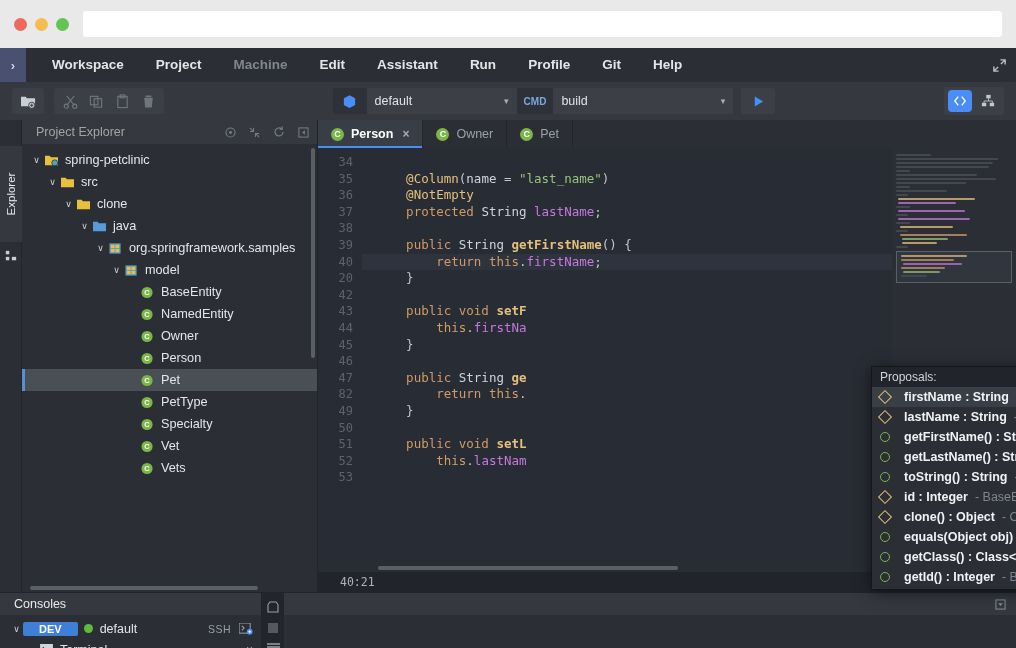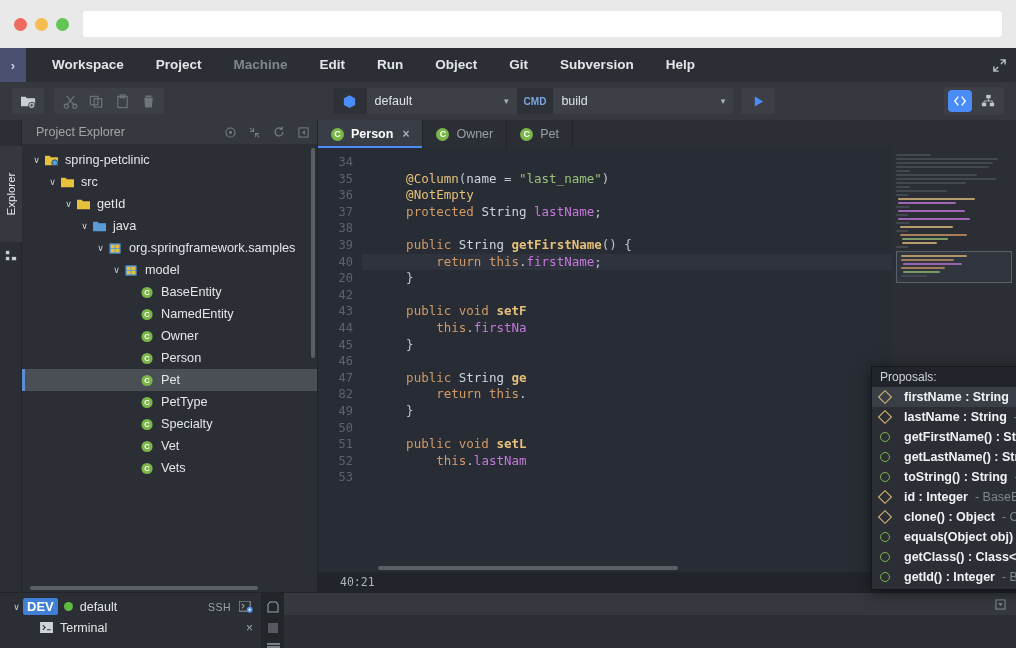--- a/index.html
+++ b/index.html
@@ -111,21 +111,21 @@
   .gl-d { width:10px; height:10px; transform:rotate(45deg); border:1.6px solid #e5c07b; flex:0 0 auto;}
   .gl-c { width:10px; height:10px; border-radius:50%; border:1.6px solid #7ab648; flex:0 0 auto;}
 
   
   .consoles { height:124px; display:flex; background:#2b2f35; border-top:1px solid #21252b;}
   .con-left { width:262px; display:flex; flex-direction:column; border-right:1px solid #21252b;}
   .con-head { height:22px; background:#35393f; display:flex; align-items:center; padding:0 8px 0 14px;}
   .con-head .t { font-size:12.5px; color:#e8eaec; }
   .con-tree { flex:1; background:#2b2f35; padding-top:3px; }
   .con-row { display:flex; align-items:center; height:21px; font-size:12.5px; color:#e3e6e9; padding-right:8px; position:relative;}
-  .dev-badge { background:#3f7fd6; color:#fff; font-size:13px; font-weight:bold; padding:1px 4px; border-radius:2px; margin-right:6px;}
+  .dev-badge { background:#3f7fd6; color:#fff; font-size:11px; font-weight:bold; padding:1px 16px; border-radius:2px; margin-right:6px;}
   .dot-grn { width:9px; height:9px; border-radius:50%; background:#5dbb3f; margin-right:7px;}
   .ssh { margin-left:auto; font-size:10.5px; color:#9aa0a8; letter-spacing:.5px; }
   .cls-x { margin-left:auto; color:#a1a7ae; font-size:12px; }
   .con-strip { width:22px; background:#22262b; display:flex; flex-direction:column; align-items:center; padding-top:8px; gap:9px;}
   .con-out { flex:1; display:flex; flex-direction:column; background:#2b2f35; min-width:0;}
   .con-out-top { height:22px; background:#35393f; display:flex; align-items:center; justify-content:flex-end; padding-right:10px; color:#868c93;}
   .term { flex:1; background:#2b2f35; padding:4px 0 0 10px; font-family:"DejaVu Sans Mono", monospace; font-size:12.3px; line-height:15.5px; color:#e6e9ec; white-space:pre; overflow:hidden; position:relative;}
   svg { display:block; }
 </style>
 </head>
@@ -142,24 +142,24 @@
     <div class="urlbar"></div>
   </div>
 
   <div class="menubar">
     <div class="menu-toggle">›</div>
     <div class="menu-items" id="menu-items">
         <div class="menu-item">Workspace</div>
         <div class="menu-item">Project</div>
         <div class="menu-item dim">Machine</div>
         <div class="menu-item">Edit</div>
+        <div class="menu-item">Assistant</div>
         <div class="menu-item">Run</div>
-        <div class="menu-item">Object</div>
+        <div class="menu-item">Profile</div>
         <div class="menu-item">Git</div>
-        <div class="menu-item">Subversion</div>
         <div class="menu-item">Help</div>
       </div>
     <div class="menu-expand">
       <svg width="15" height="15" viewBox="0 0 16 16">
           <path d="M9 2h5v5M14 2L9.5 6.5M7 14H2V9M2 14l4.5-4.5" stroke="#b9bec6" stroke-width="1.5" fill="none"></path>
         </svg>
     </div>
   </div>
 
   <div class="toolbar">
@@ -305,21 +305,21 @@
             </span>
             <span>src</span>
           </div>
           <div class="row" style="padding-left: 40px;">
             <span class="chev">∨</span>
             <span class="ic">
               <svg width="15" height="13" viewBox="0 0 16 14">
                 <path d="M1 2h5l1.3 1.6H15V12H1z" fill="#e8c13c"></path>
               </svg>
             </span>
-            <span>getId</span>
+            <span>clone</span>
           </div>
           <div class="row" style="padding-left: 56px;">
             <span class="chev">∨</span>
             <span class="ic">
               <svg width="15" height="13" viewBox="0 0 16 14">
                 <path d="M1 2h5l1.3 1.6H15V12H1z" fill="#5b9bd5"></path>
               </svg>
             </span>
             <span>java</span>
           </div>
@@ -573,20 +573,23 @@
               <span class="owner">- BaseEntity</span>
             </div>
           </div>
 
       </div>
     </div>
   </div>
 
   <div class="consoles">
     <div class="con-left">
+      <div class="con-head">
+        <div class="t">Consoles</div>
+      </div>
       <div class="con-tree" id="contree">
           <div class="con-row" style="padding-left: 10px;">
             <span class="chev">∨</span>
             <span class="dev-badge">DEV</span>
             <span class="dot-grn"></span>
             <span>default</span>
             <span class="ssh">SSH</span>
             <span style="margin-left:8px">
               <svg width="14" height="12" viewBox="0 0 15 13">
                 <rect x="0" y="0" width="12" height="11" stroke="#9aa0a8" stroke-width="1.1" fill="none"></rect>

